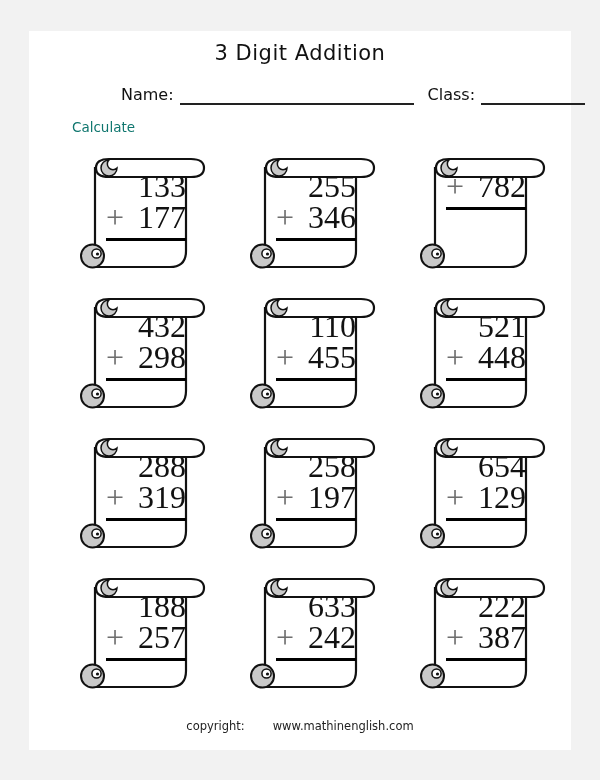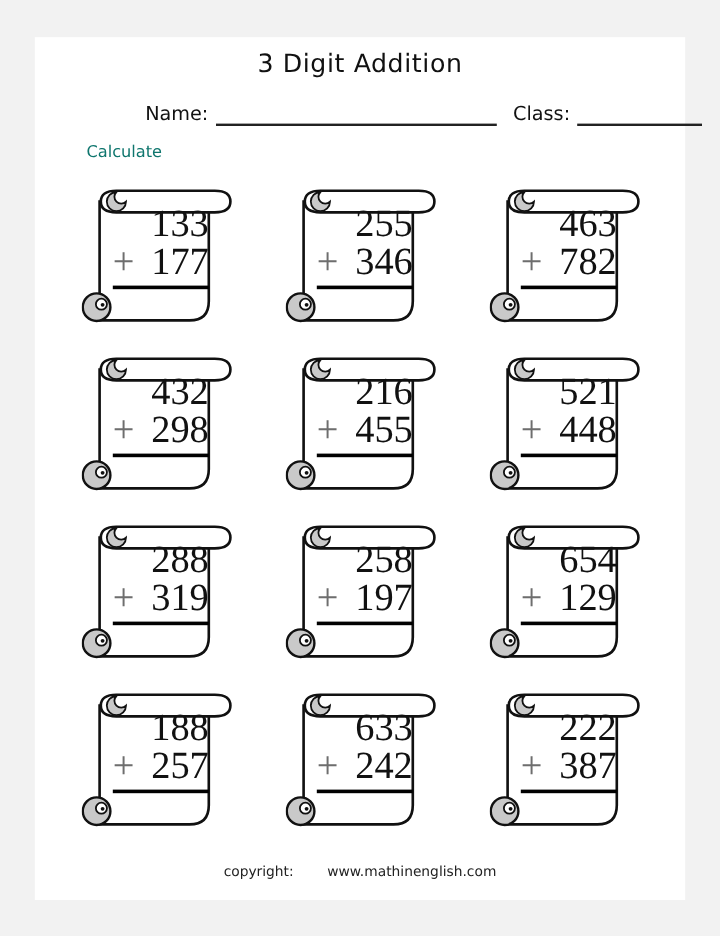--- a/index.html
+++ b/index.html
@@ -25,21 +25,21 @@
   .fill-line {
     display:inline-block; height:18px;
     border-bottom:2px solid #222;
   }
   .line-name { width:234px; margin-left:6px; margin-right:14px; }
   .line-class { width:104px; margin-left:6px; }
   .instruction {
     position:absolute; left:43px; top:88px; font-size:13.5px; color:#0f766e;
   }
   .grid {
-    position:absolute; left:39px; top:125px;
+    position:absolute; left:51px; top:125px;
     display:grid; grid-template-columns:repeat(3,170px); grid-auto-rows:140px;
   }
   .cell { position:relative; }
   .scroll { position:absolute; left:0; top:0; width:132px; height:118px; }
   .prob {
     position:absolute; left:26px; top:15px; width:80px;
     font-family:"Liberation Serif","DejaVu Serif",serif;
     font-size:32px; line-height:31px; text-align:right; color:#111;
   }
   .row-bot { position:relative; }
@@ -104,21 +104,20 @@
     <div class="cell">
       <svg class="scroll" viewBox="0 0 132 118">
         <path d="M15,12 H106 V95 Q106,111 90,111 H15 Z" fill="#fff" stroke="#111" stroke-width="2.2"></path>
         <circle cx="12.5" cy="100" r="11.5" fill="#c9c9c9" stroke="#111" stroke-width="2"></circle>
         <circle cx="16.5" cy="97.5" r="4.6" fill="#fff" stroke="#111" stroke-width="1.5"></circle>
         <circle cx="17.5" cy="98" r="1.6" fill="#111"></circle>
         <path d="M29,3 H111 Q124,3 124,12 Q124,21 111,21 H29 Q16,21 16,12 Q16,3 29,3 Z" fill="#fff" stroke="#111" stroke-width="2.2"></path>
         <path d="M29,4 a8,8 0 1 0 8,8 a5,5 0 1 1 -8,-8 Z" fill="#c9c9c9" stroke="#111" stroke-width="1.5"></path>
       </svg>
       <div class="prob">
-        <div class="row-top">463</div>
         <div class="row-bot"><span class="plus">+</span><span>782</span></div>
         <div class="ansline"></div>
       </div>
     </div>
 
     <div class="cell">
       <svg class="scroll" viewBox="0 0 132 118">
         <path d="M15,12 H106 V95 Q106,111 90,111 H15 Z" fill="#fff" stroke="#111" stroke-width="2.2"></path>
         <circle cx="12.5" cy="100" r="11.5" fill="#c9c9c9" stroke="#111" stroke-width="2"></circle>
         <circle cx="16.5" cy="97.5" r="4.6" fill="#fff" stroke="#111" stroke-width="1.5"></circle>
@@ -136,21 +135,21 @@
     <div class="cell">
       <svg class="scroll" viewBox="0 0 132 118">
         <path d="M15,12 H106 V95 Q106,111 90,111 H15 Z" fill="#fff" stroke="#111" stroke-width="2.2"></path>
         <circle cx="12.5" cy="100" r="11.5" fill="#c9c9c9" stroke="#111" stroke-width="2"></circle>
         <circle cx="16.5" cy="97.5" r="4.6" fill="#fff" stroke="#111" stroke-width="1.5"></circle>
         <circle cx="17.5" cy="98" r="1.6" fill="#111"></circle>
         <path d="M29,3 H111 Q124,3 124,12 Q124,21 111,21 H29 Q16,21 16,12 Q16,3 29,3 Z" fill="#fff" stroke="#111" stroke-width="2.2"></path>
         <path d="M29,4 a8,8 0 1 0 8,8 a5,5 0 1 1 -8,-8 Z" fill="#c9c9c9" stroke="#111" stroke-width="1.5"></path>
       </svg>
       <div class="prob">
-        <div class="row-top">216</div>
+        <div class="row-top">110</div>
         <div class="row-bot"><span class="plus">+</span><span>455</span></div>
         <div class="ansline"></div>
       </div>
     </div>
 
     <div class="cell">
       <svg class="scroll" viewBox="0 0 132 118">
         <path d="M15,12 H106 V95 Q106,111 90,111 H15 Z" fill="#fff" stroke="#111" stroke-width="2.2"></path>
         <circle cx="12.5" cy="100" r="11.5" fill="#c9c9c9" stroke="#111" stroke-width="2"></circle>
         <circle cx="16.5" cy="97.5" r="4.6" fill="#fff" stroke="#111" stroke-width="1.5"></circle>

